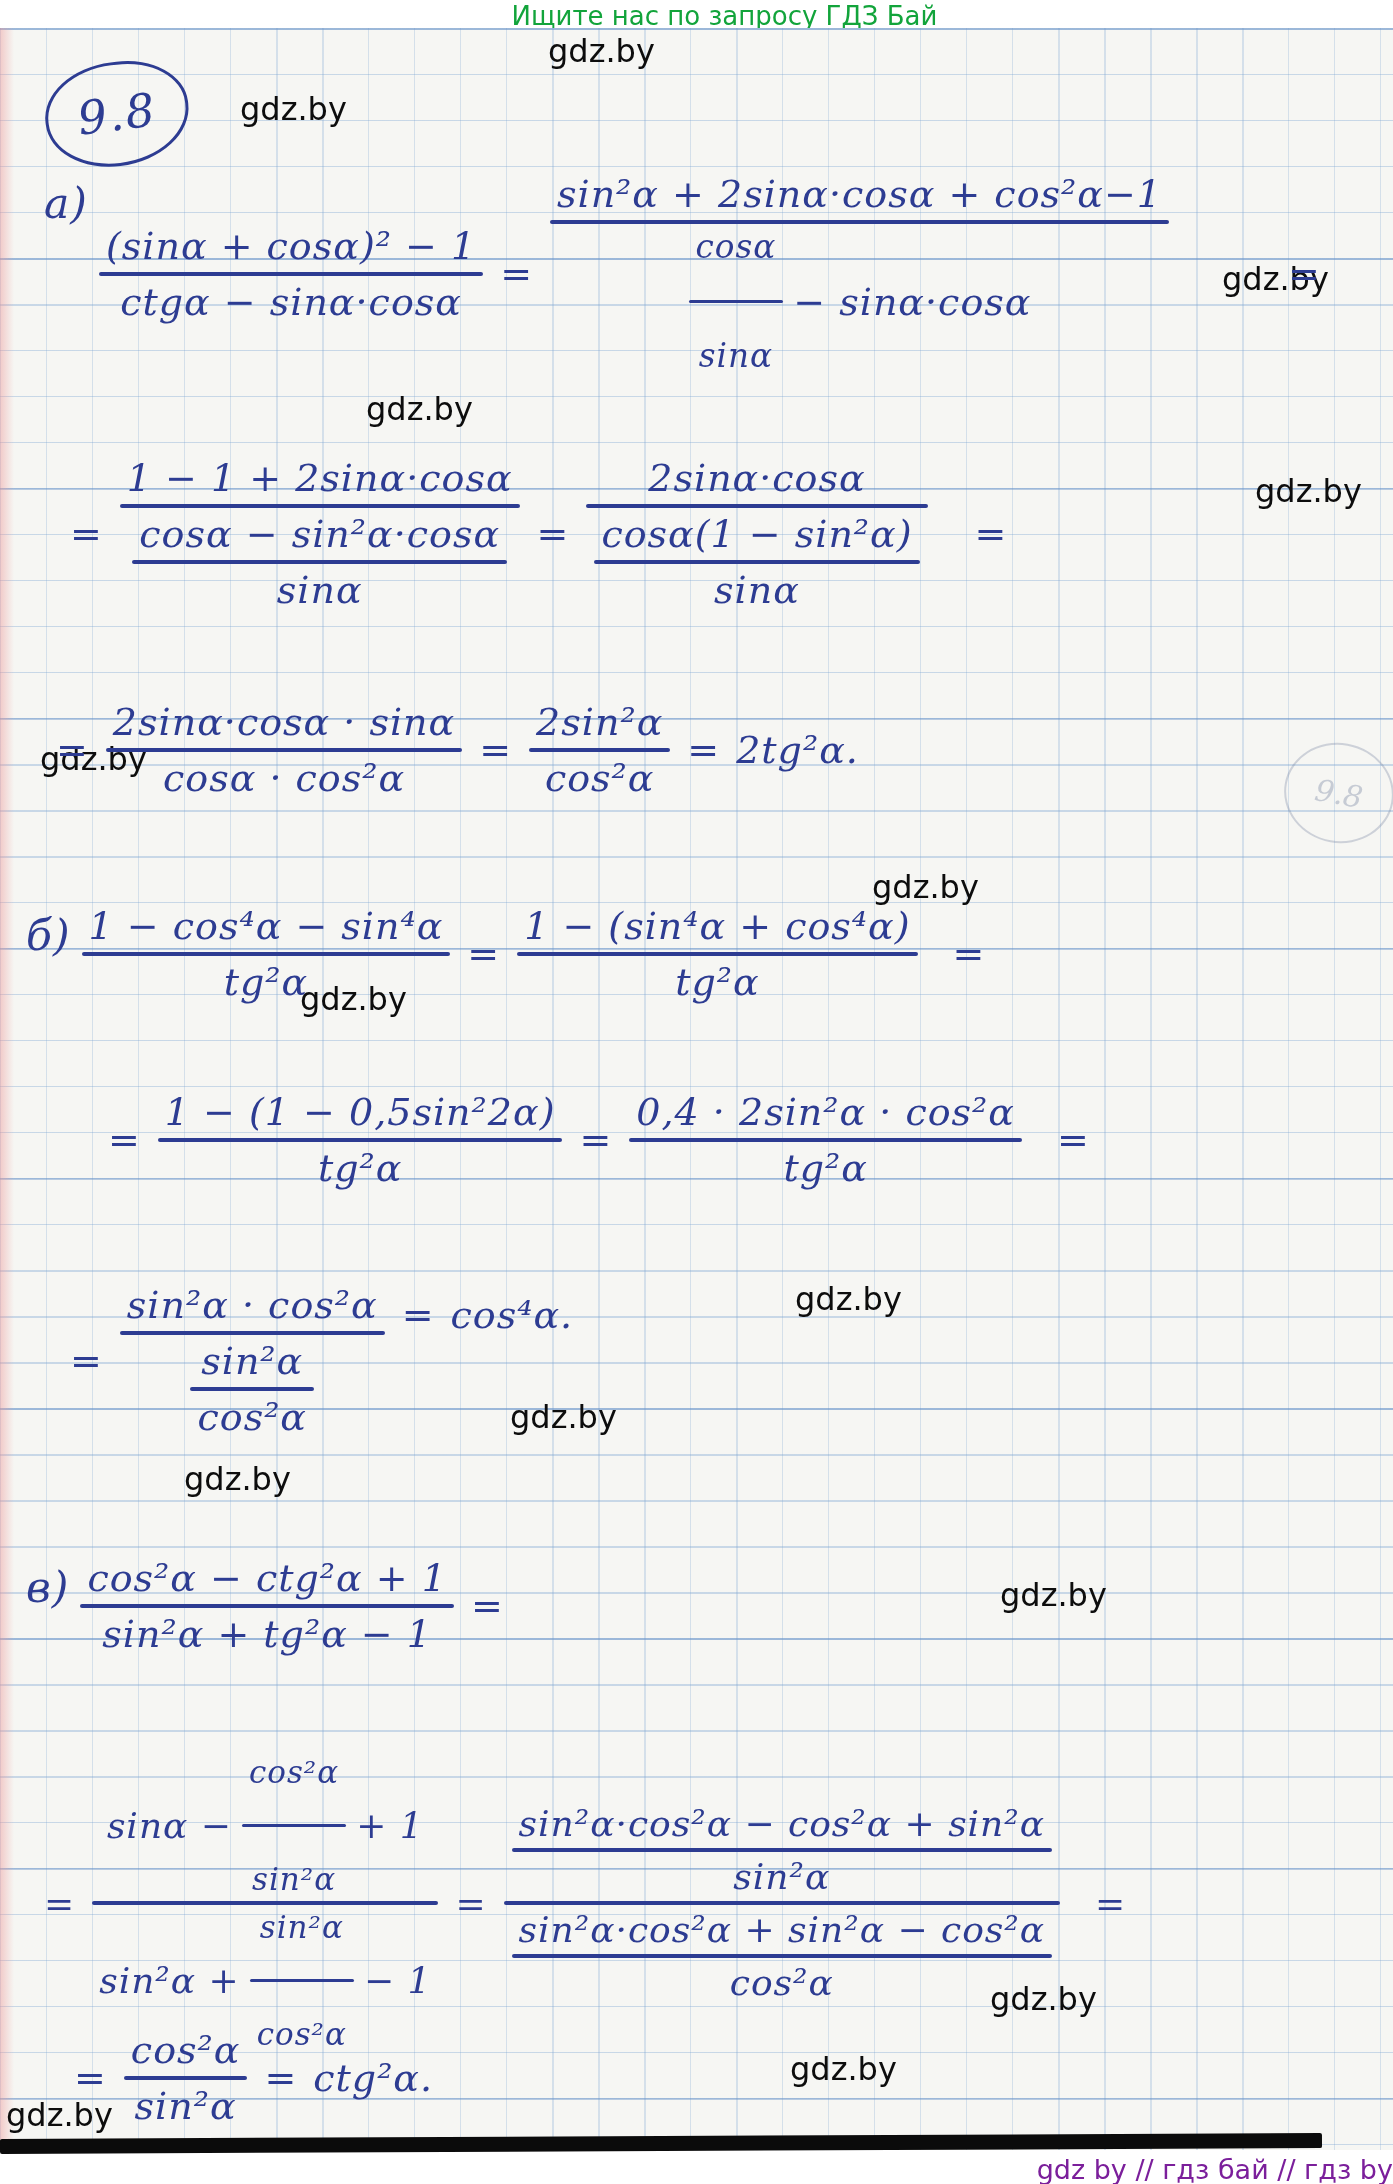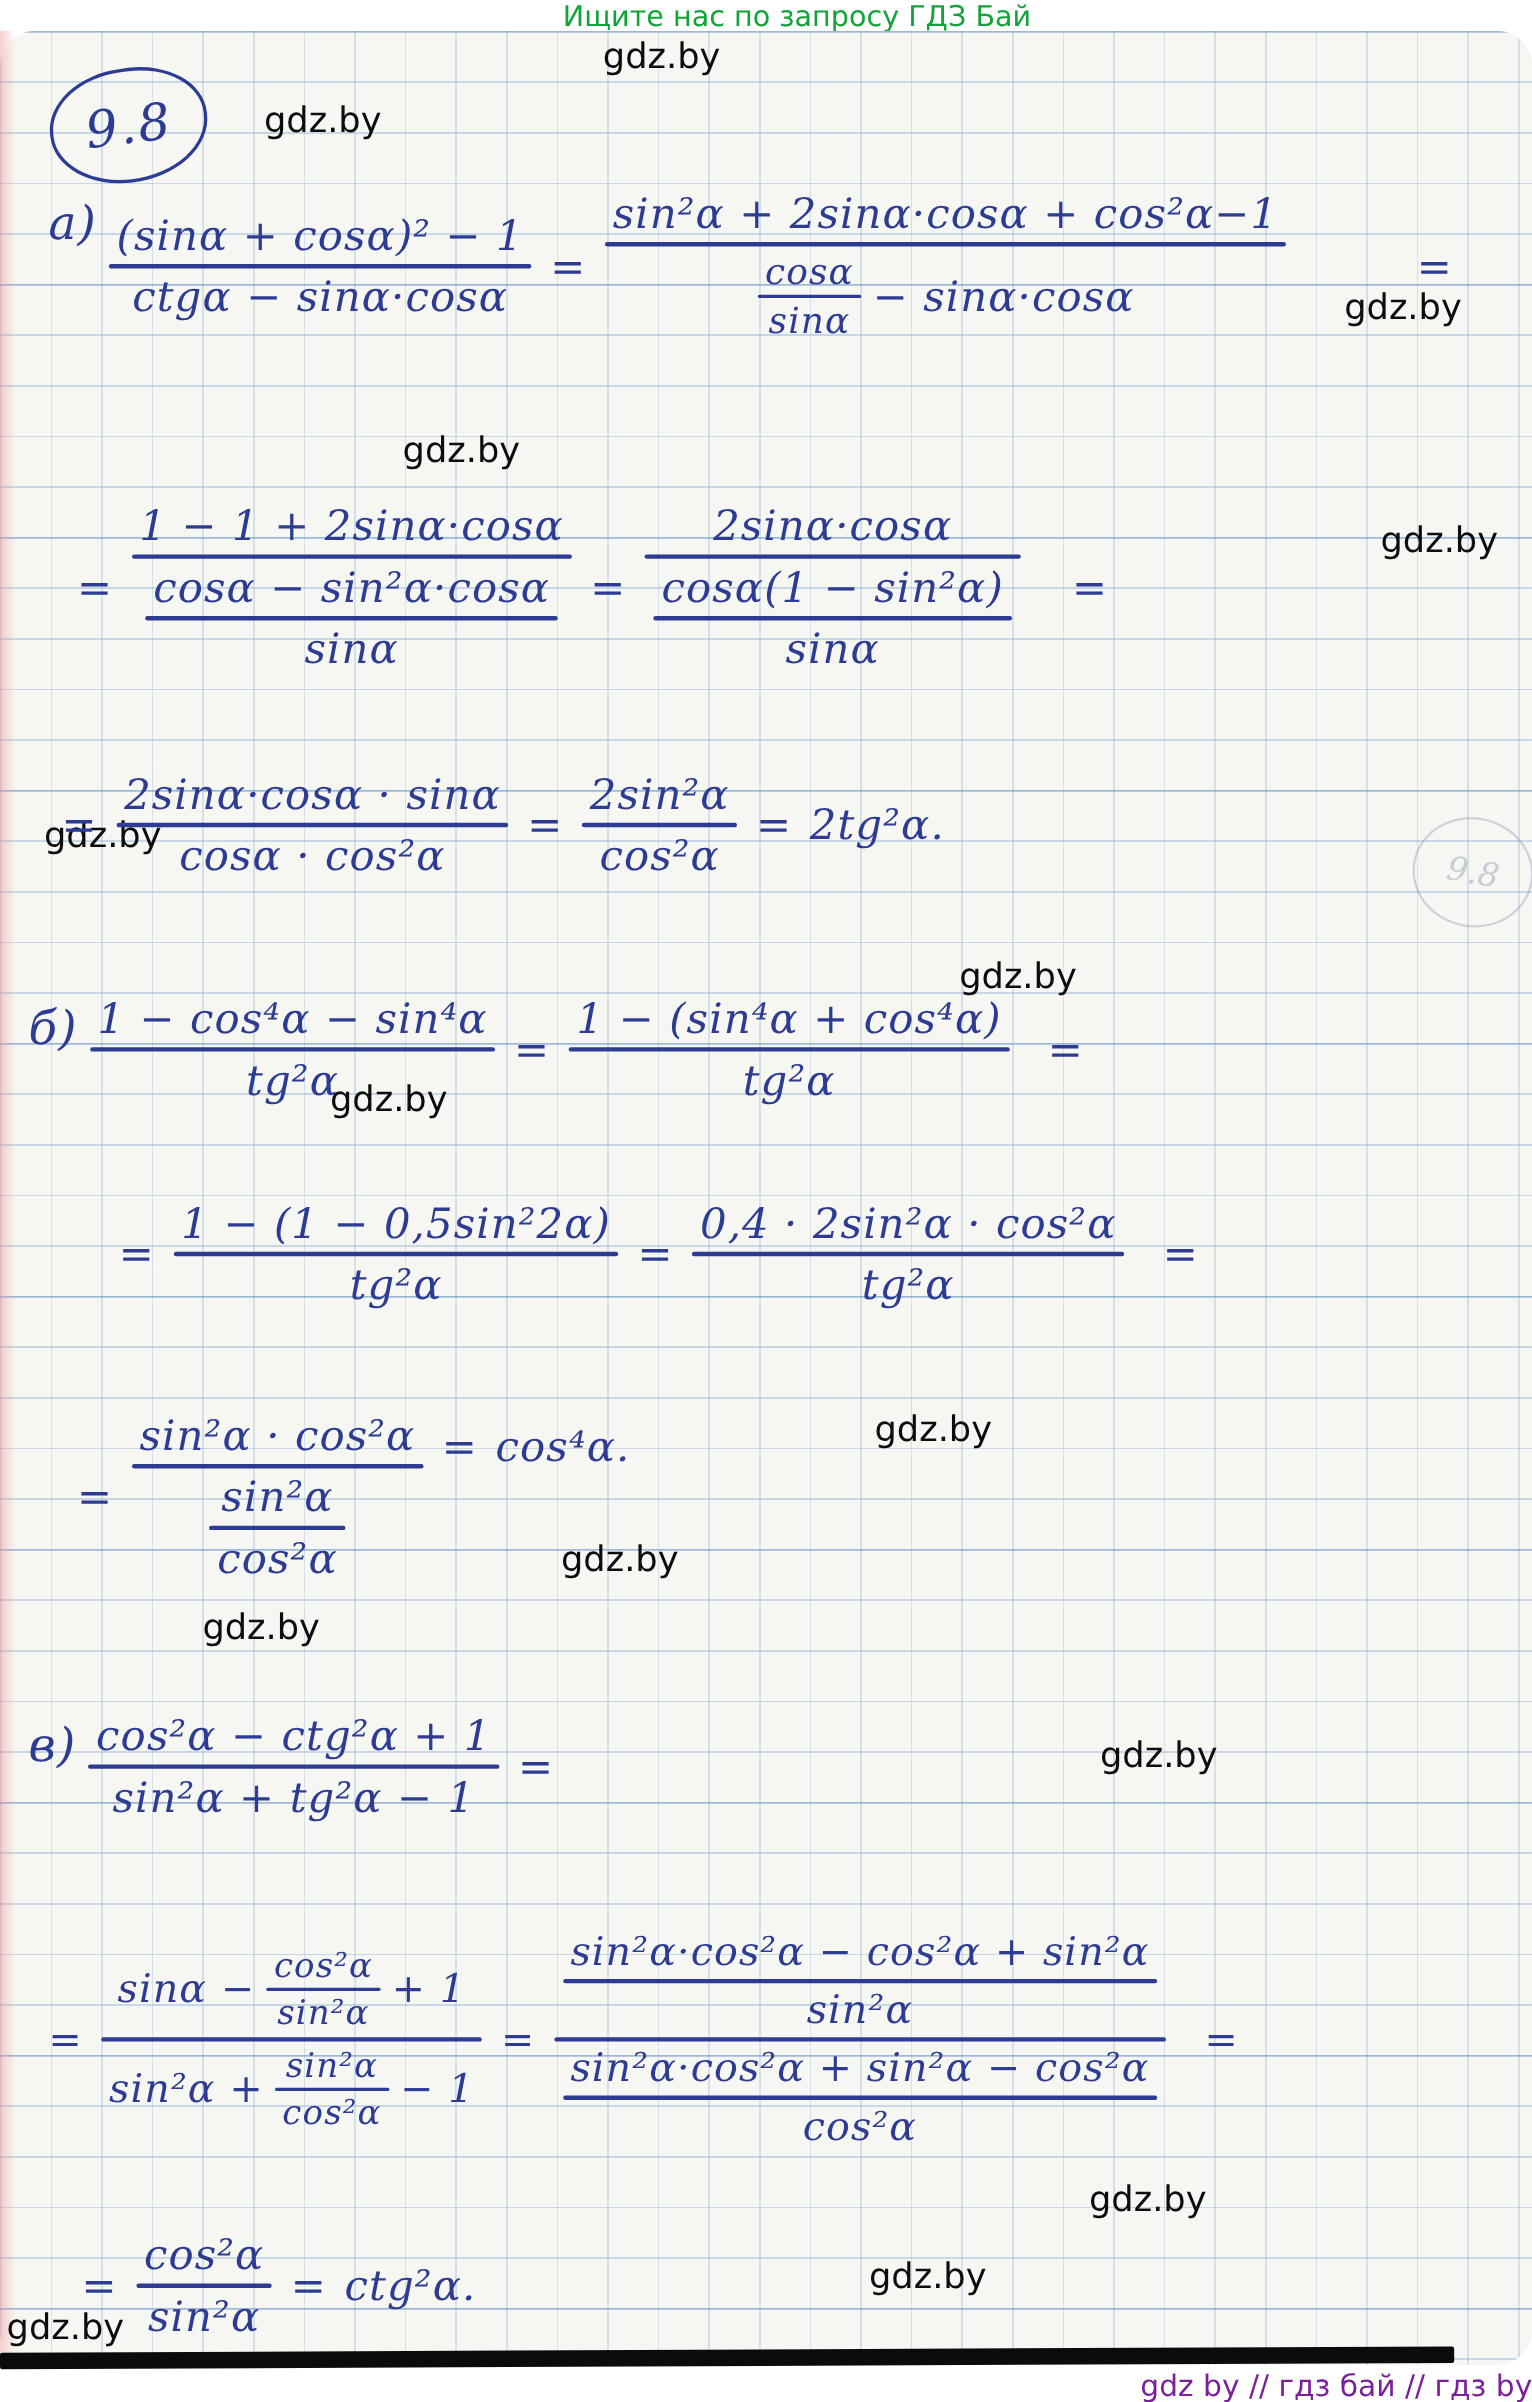--- a/index.html
+++ b/index.html
@@ -11,21 +11,20 @@
     position:absolute;left:0;top:1px;width:100%;text-align:center;
     font-family:"DejaVu Sans", sans-serif;font-size:26px;color:#12a43b;padding-left:28px;
   }
   .paper{
     position:absolute;left:0;top:28px;width:1393px;height:2122px;
     background-color:#f6f6f3;
     background-image:
       repeating-linear-gradient(to bottom, rgba(95,140,198,.42) 0 2px, transparent 2px 230px),
       repeating-linear-gradient(to bottom, rgba(125,165,210,.38) 0 1.5px, transparent 1.5px 46px),
       repeating-linear-gradient(to right,  rgba(125,165,210,.28) 0 1.5px, transparent 1.5px 46px);
-    border-radius: 32px;
   }
   .paper::before{
     content:"";position:absolute;left:0;top:0;width:14px;height:100%;
     background:linear-gradient(to right, rgba(236,148,148,.45), rgba(236,148,148,0));
   }
   .wm{
     position:absolute;font-family:"DejaVu Sans", sans-serif;font-size:32px;
     color:#0d0d0d;white-space:nowrap;
   }
   .problem-circle{
@@ -44,21 +43,21 @@
     position:absolute;display:flex;align-items:center;
     color:#2d3c92;font-style:italic;letter-spacing:1px;white-space:nowrap;
   }
   .fs38{font-size:38px;}
   .fs36{font-size:36px;}
   .plabel{font-size:1.12em;align-self:flex-start;margin:6px 10px 0 0;}
   .eqs{margin:0 16px;}
   .frac{display:inline-flex;flex-direction:column;align-items:center;text-align:center;}
   .fbar{align-self:stretch;height:4px;background:currentColor;border-radius:3px;margin:4px 1px;}
   .num,.den{padding:0 8px;display:inline-flex;align-items:center;justify-content:center;gap:9px;}
-  .frac.small{font-size:.86em;}
+  .frac.small{font-size:.86em;gap:32px;}
   .frac.small .fbar{height:3px;margin:2px 1px;}
   .top-align{align-self:flex-start;margin-top:10px;display:inline-flex;align-items:center;}
   .push1{margin-left:118px;}
   .push2{margin-left:46px;}
   .push3{margin-left:34px;}
   .black-bar{
     position:absolute;left:0;top:2108px;width:1322px;height:15px;
     background:#0b0b0b;transform:rotate(-0.25deg);border-radius:2px;
   }
   .footer{

